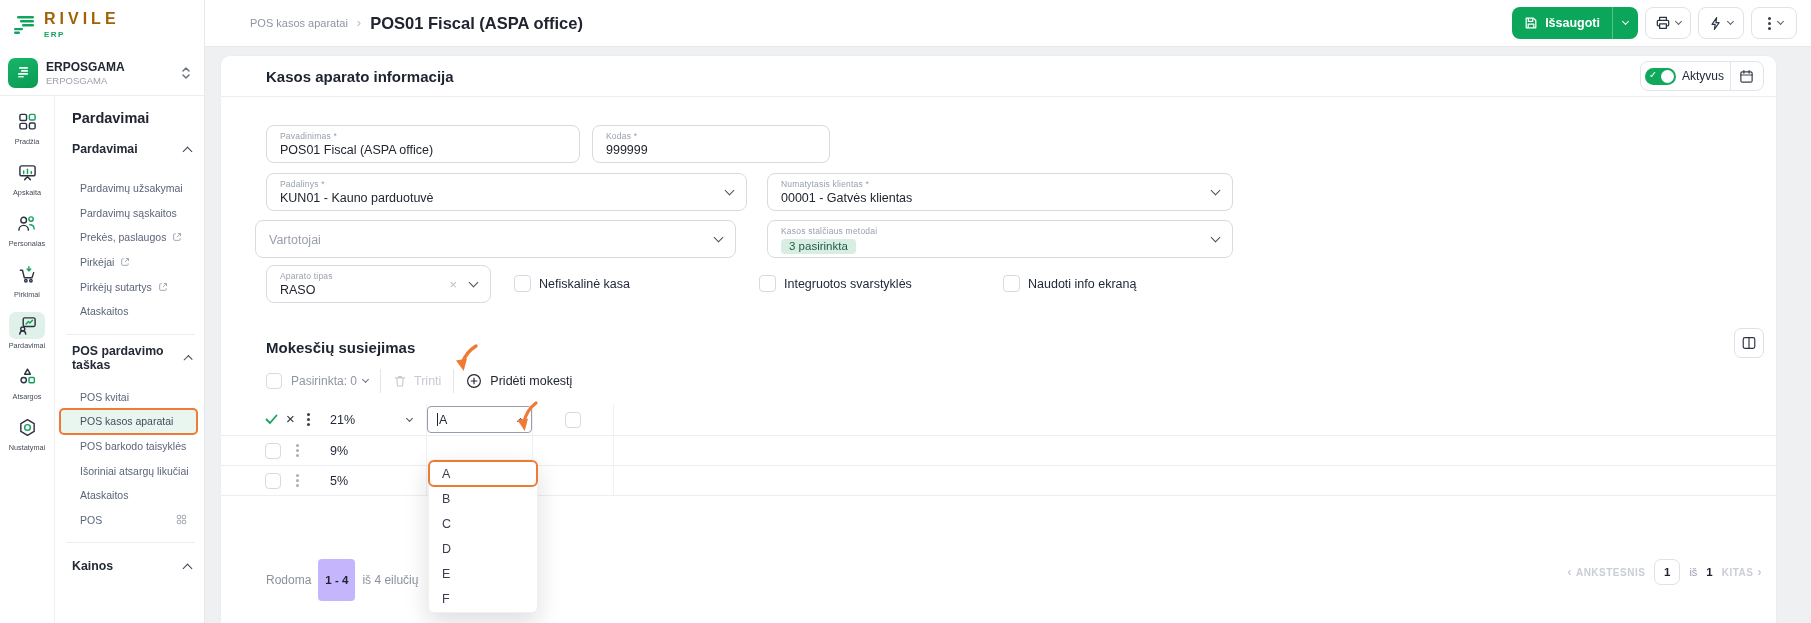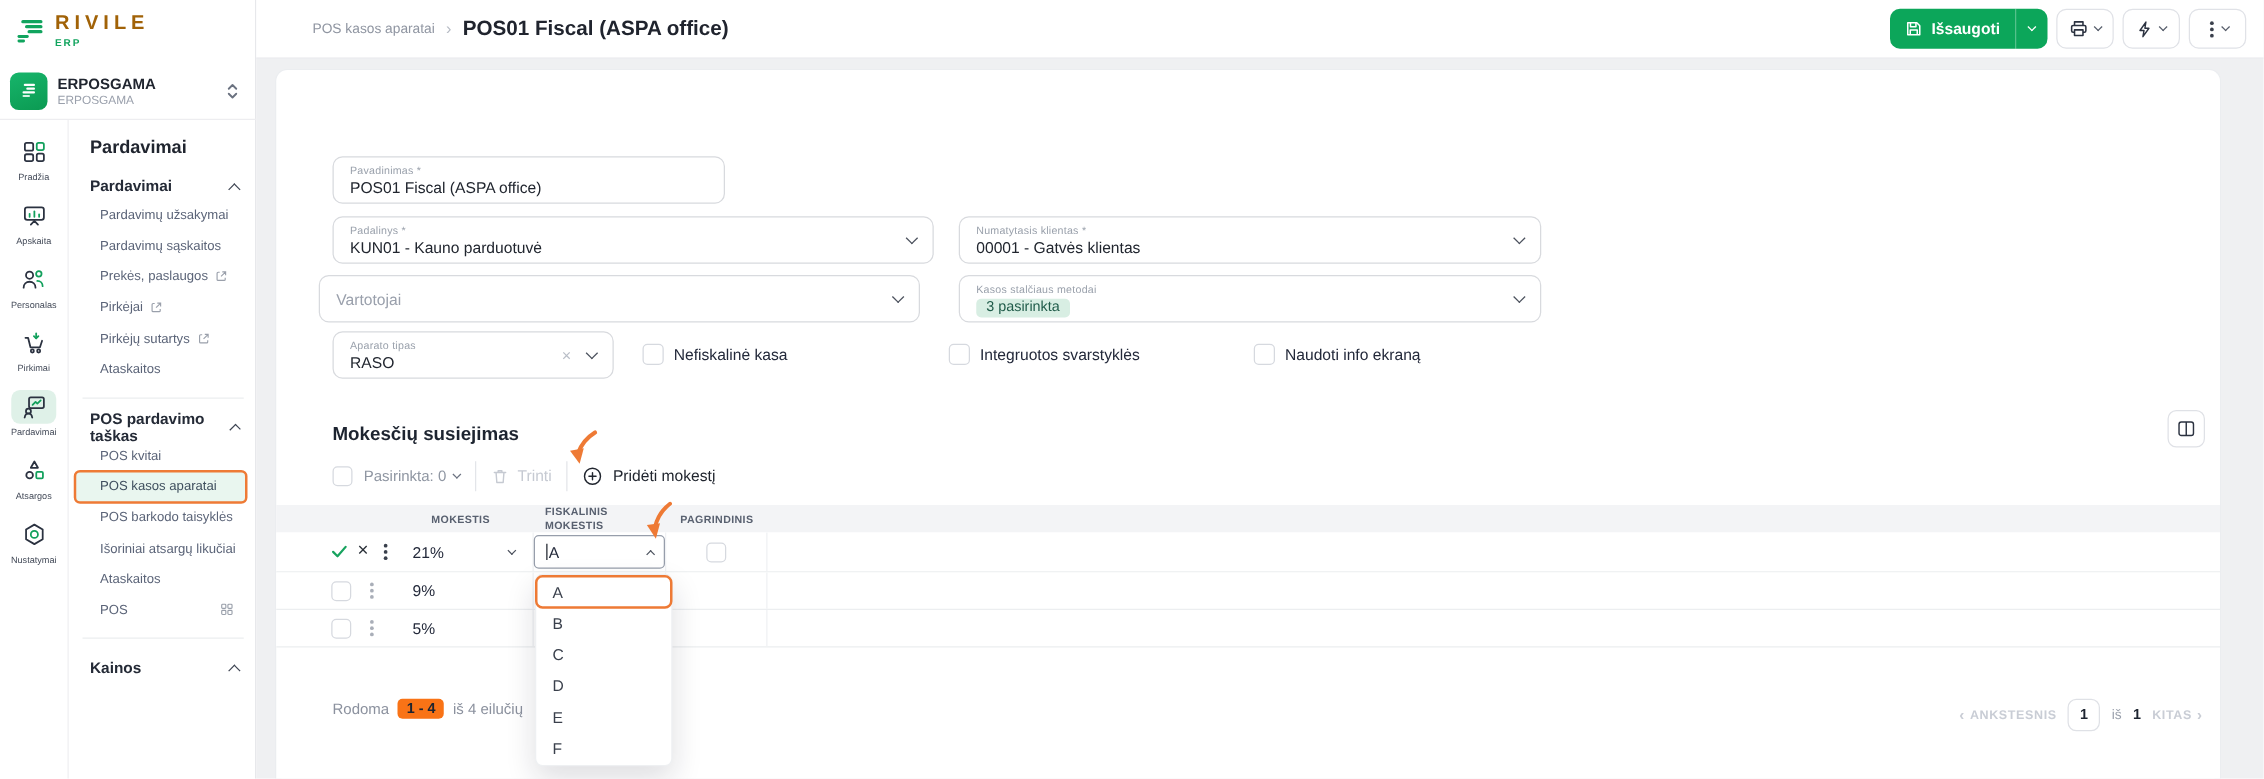--- a/index.html
+++ b/index.html
@@ -29,21 +29,21 @@
   #rail { position:absolute; left:0; top:96px; width:55px; height:527px; border-right:1px solid #efeff2; display:flex; flex-direction:column; align-items:center; padding-top:12px; gap:13px; }
   .rail-item { display:flex; flex-direction:column; align-items:center; gap:2px; cursor:pointer; }
   .rail-ic { width:36px; height:27px; display:grid; place-items:center; border-radius:7px; }
   .rail-item.active .rail-ic { background:#dff1e8; }
   .rail-item span.rl { font-size:7.3px; color:#444b59; }
 
   #menu { position:absolute; left:55px; top:96px; width:150px; height:527px; padding:14px 8px 0 17px; overflow:hidden; }
   .menu-title { font-size:14.5px; font-weight:700; color:#20252f; }
   .group-head { margin-top:14px; height:18px; font-size:12.3px; font-weight:700; color:#242a36; display:flex; align-items:center; justify-content:space-between; padding-right:6px; }
   .group-head .cv { color:#3d4452; }
-  .menu-list { margin-top:2px; }
+  .menu-list { margin-top:18px; }
   .menu-item { height:24.6px; display:flex; align-items:center; font-size:10.5px; color:#5b6478; padding-left:8px; cursor:pointer; white-space:nowrap; }
   .menu-item .ext { margin-left:6px; color:#9aa0ab; }
   .menu-item.active { background:#e9f6ef; margin-left:-12px; padding-left:20px; margin-right:0px; border-radius:4px; outline:2.5px solid #ee7a35; outline-offset:-1px; color:#3f4f5e; }
   .menu-item.pos-row { justify-content:space-between; padding-right:10px; }
   .menu-divider { border-top:1px solid #eceef0; margin:10px 2px 0 -6px; }
 
   
   #main { position:absolute; left:205px; top:0; width:1606px; height:623px; background:#eff0f2; }
   #topbar { position:absolute; left:0; top:0; width:100%; height:47px; background:#fff; border-bottom:1px solid #e7e8eb; display:flex; align-items:center; padding:0 14px 0 45px; }
   #breadcrumb { display:flex; align-items:center; gap:9px; }
@@ -105,21 +105,21 @@
   .cell-mok .mchev { margin-left:auto; margin-right:14px; color:#4a505c; }
   .cell-fisk, .cell-pag { height:100%; display:flex; align-items:center; justify-content:center; border-right:1px solid #f0f1f4; }
   .trow .cell-fisk { border-left:1px solid #f0f1f4; }
   .fisk-input { width:108px; height:27px; border:1px solid #979eab; border-radius:4px; background:#fff; display:flex; align-items:center; padding:0 8px 0 9px; }
   .fisk-input .caret { width:1px; height:13px; background:#20262f; }
   .fisk-input .ival { font-size:12.5px; color:#23293a; margin-left:1px; }
   .fisk-input .cv { margin-left:auto; color:#4a505c; }
   .xmark { font-size:15px; color:#2a3038; line-height:1; margin-top:-2px; }
 
   #tfoot { position:absolute; left:45px; top:503px; display:flex; align-items:center; gap:7px; font-size:12px; color:#8b919e; }
-  #tfoot .pill { background:#f97316; border-radius:4px; padding:2px 7px; font-weight:700; color:#1d2430; font-size:11.5px; }
+  #tfoot .pill { background:#c4b5fd; border-radius:4px; padding:15px 7px; font-weight:700; color:#1d2430; font-size:11.5px; }
   #pager { position:absolute; right:14px; top:503px; display:flex; align-items:center; gap:9px; font-size:10px; font-weight:700; letter-spacing:.5px; }
   #pager .pnav { color:#c9cdd5; display:flex; align-items:center; gap:4px; cursor:default; }
   #pager .pbox { width:26px; height:26px; border:1px solid #dfe1e6; border-radius:7px; display:grid; place-items:center; font-size:11.5px; color:#1d2430; background:#fff; }
   #pager .pof { color:#9aa0ac; font-weight:400; font-size:11px; letter-spacing:0; }
   #pager .ptot { color:#1d2430; font-size:11.5px; letter-spacing:0; }
   #pager .parr { font-size:12px; }
 
   #dropdown { position:absolute; left:207px; top:403px; width:110px; height:154px; background:#fff; border:1px solid #eef0f2; border-radius:6px; box-shadow:0 10px 24px rgba(20,24,40,.14); z-index:30; padding-top:1px; }
   .dd-item { height:25px; display:flex; align-items:center; padding-left:13px; font-size:12.5px; color:#3a404c; cursor:pointer; }
   .dd-item.hl { outline:2.5px solid #ee7a35; outline-offset:-1px; border-radius:5px; }
@@ -380,24 +380,45 @@
         <span class="cv sm"></span>
       </div>
       <div class="tb-btn">
         <span class="dots dark" style="margin:0 2px;"></span>
         <span class="cv sm"></span>
       </div>
     </div>
   </div>
 
   <div id="card">
+    <div class="card-head">
+      <span class="card-title">Kasos aparato informacija</span>
+      <span class="active-box">
+        <span class="switch">
+            <span class="chk">✓</span>
+            <span class="knob"></span>
+          </span>
+        <span class="alabel">Aktyvus</span>
+        <span class="vsep"></span>
+        <span class="cal-btn">
+            <svg width="15" height="15" viewBox="0 0 16 16">
+              <rect x="2" y="3" width="12" height="11" rx="1.6" fill="none" stroke="#3a404c" stroke-width="1.3"></rect>
+              <path d="M2 6.4h12M5.2 1.6v2.8M10.8 1.6v2.8" fill="none" stroke="#3a404c" stroke-width="1.3" stroke-linecap="round"></path>
+            </svg>
+          </span>
+      </span>
+    </div>
 
     <div class="field" style="left:45px; top:69px; width:314px;">
       <div class="flabel"><span>Pavadinimas</span> <span>*</span></div>
       <div class="fvalue">POS01 Fiscal (ASPA office)</div>
+    </div>
+    <div class="field" style="left:371px; top:69px; width:238px;">
+      <div class="flabel"><span>Kodas</span> <span>*</span></div>
+      <div class="fvalue">999999</div>
     </div>
 
     <div class="field" style="left:45px; top:117px; width:481px;">
       <div class="flabel"><span>Padalinys</span> <span>*</span></div>
       <div class="fvalue">KUN01 - Kauno parduotuvė</div>
       <span class="cv fchev"></span>
     </div>
     <div class="field" style="left:546px; top:117px; width:466px;">
       <div class="flabel"><span>Numatytasis klientas</span> <span>*</span></div>
       <div class="fvalue">00001 - Gatvės klientas</div>
@@ -466,27 +487,20 @@
     </div>
 
     <div id="col-btn">
       <svg width="16" height="16" viewBox="0 0 18 18">
           <rect x="2.5" y="3" width="13" height="12" rx="2" fill="none" stroke="#2b3240" stroke-width="1.3"></rect>
           <path d="M9 3v12" stroke="#2b3240" stroke-width="1.3"></path>
         </svg>
     </div>
 
     <div id="taxtable">
-      <div class="tgrid thead">
-        <div></div>
-        <div class="c-mok">MOKESTIS</div>
-        <div class="c-fisk">FISKALINIS MOKESTIS</div>
-        <div class="c-pag">PAGRINDINIS</div>
-        <div></div>
-      </div>
 
       <div class="tgrid trow edit">
         <div class="cell-sel edit">
           <span>
               <svg width="13" height="11" viewBox="0 0 13 11">
                 <path d="M1.5 5.5 5 9 11.5 1.5" fill="none" stroke="#18a35f" stroke-width="1.8" stroke-linecap="round" stroke-linejoin="round"></path>
               </svg>
             </span>
           <span class="xmark">×</span>
           <span class="dots dark" style="margin-left:4px;"></span>

